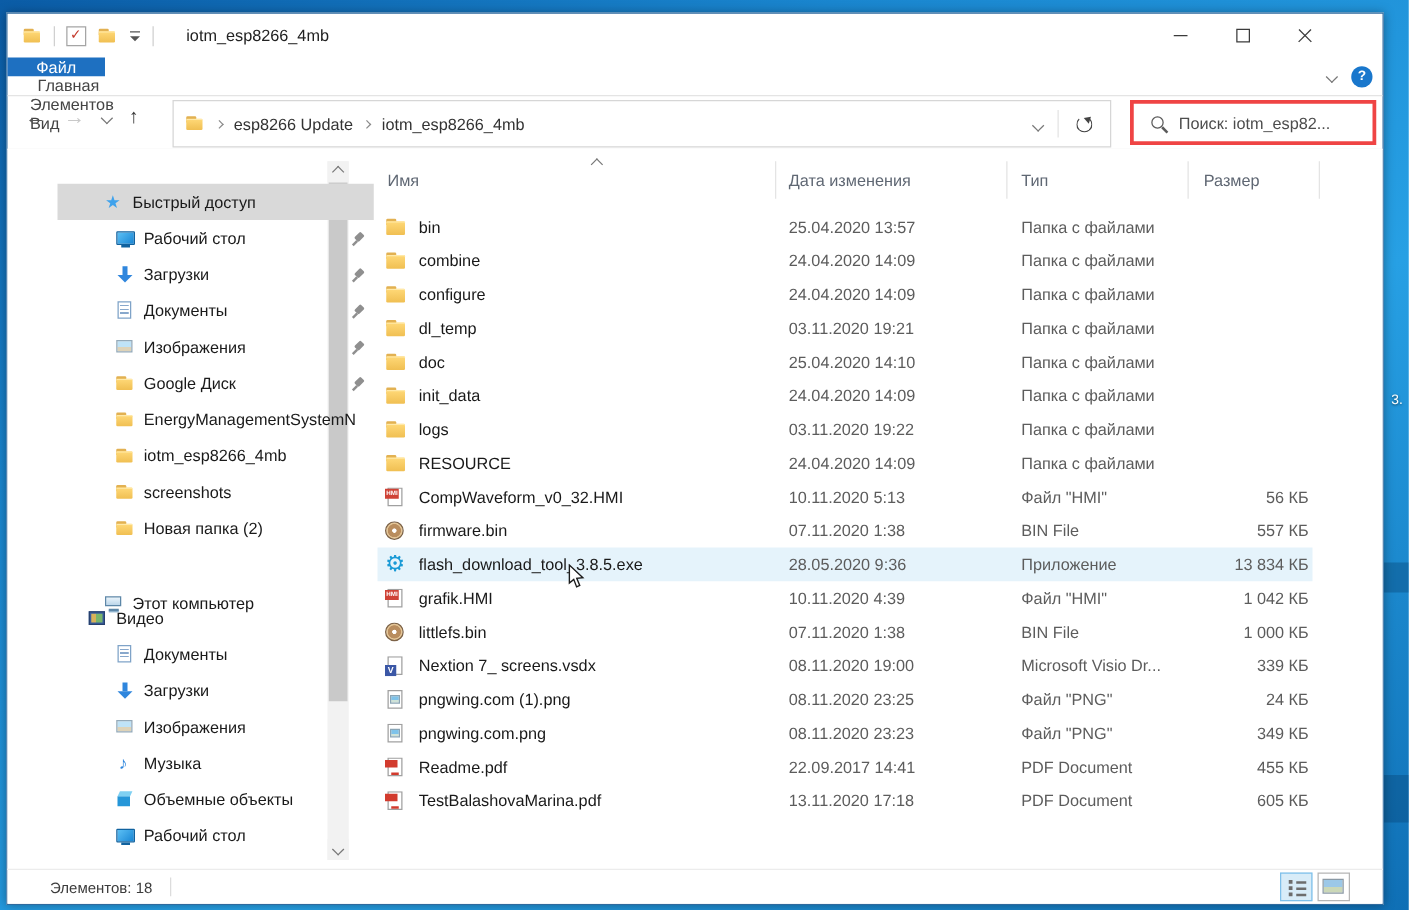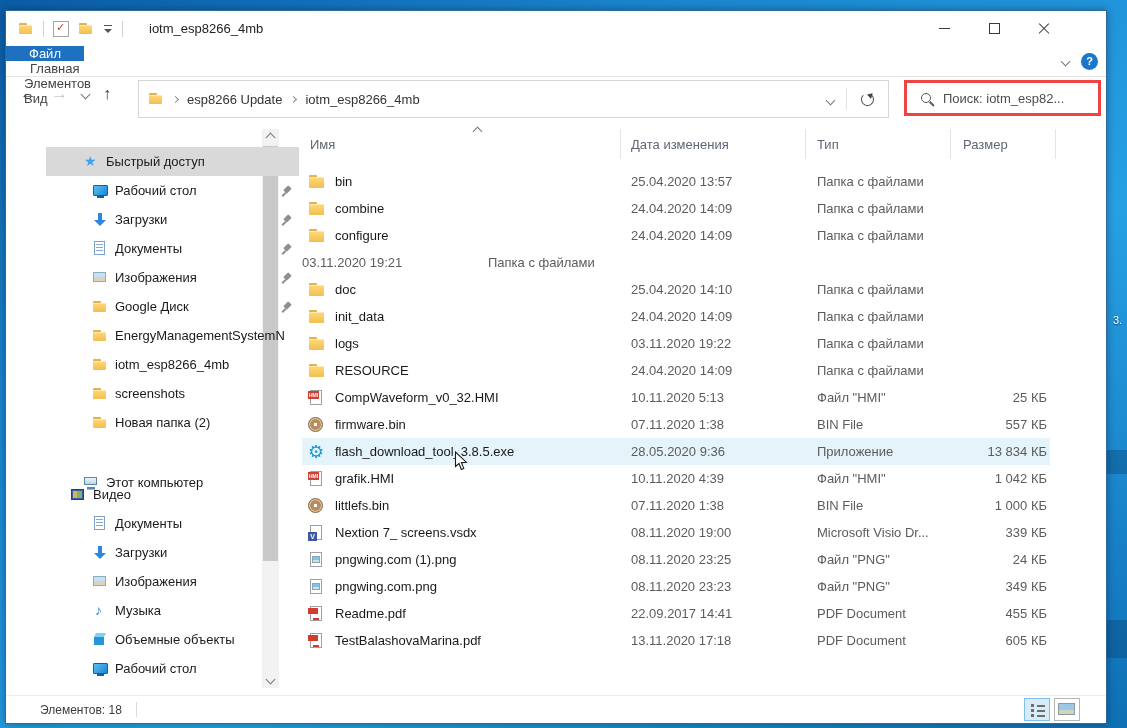--- a/index.html
+++ b/index.html
@@ -374,20 +374,24 @@
           <div class="frow">
             <span class="c-name">
               <span class="ficon folder"></span>
               <span class="f-name">configure</span>
             </span>
             <span class="c-date f-date">24.04.2020 14:09</span>
             <span class="c-type f-type">Папка с файлами</span>
             <span class="c-size f-size"></span>
           </div>
           <div class="frow">
+            <span class="c-name">
+              <span class="ficon folder"></span>
+              <span class="f-name">dl_temp</span>
+            </span>
             <span class="c-date f-date">03.11.2020 19:21</span>
             <span class="c-type f-type">Папка с файлами</span>
             <span class="c-size f-size"></span>
           </div>
           <div class="frow">
             <span class="c-name">
               <span class="ficon folder"></span>
               <span class="f-name">doc</span>
             </span>
             <span class="c-date f-date">25.04.2020 14:10</span>
@@ -421,21 +425,21 @@
             <span class="c-type f-type">Папка с файлами</span>
             <span class="c-size f-size"></span>
           </div>
           <div class="frow">
             <span class="c-name">
               <span class="ficon hmi"></span>
               <span class="f-name">CompWaveform_v0_32.HMI</span>
             </span>
             <span class="c-date f-date">10.11.2020 5:13</span>
             <span class="c-type f-type">Файл "HMI"</span>
-            <span class="c-size f-size">25 КБ</span>
+            <span class="c-size f-size">56 КБ</span>
           </div>
           <div class="frow">
             <span class="c-name">
               <span class="ficon disc"></span>
               <span class="f-name">firmware.bin</span>
             </span>
             <span class="c-date f-date">07.11.2020 1:38</span>
             <span class="c-type f-type">BIN File</span>
             <span class="c-size f-size">557 КБ</span>
           </div>

